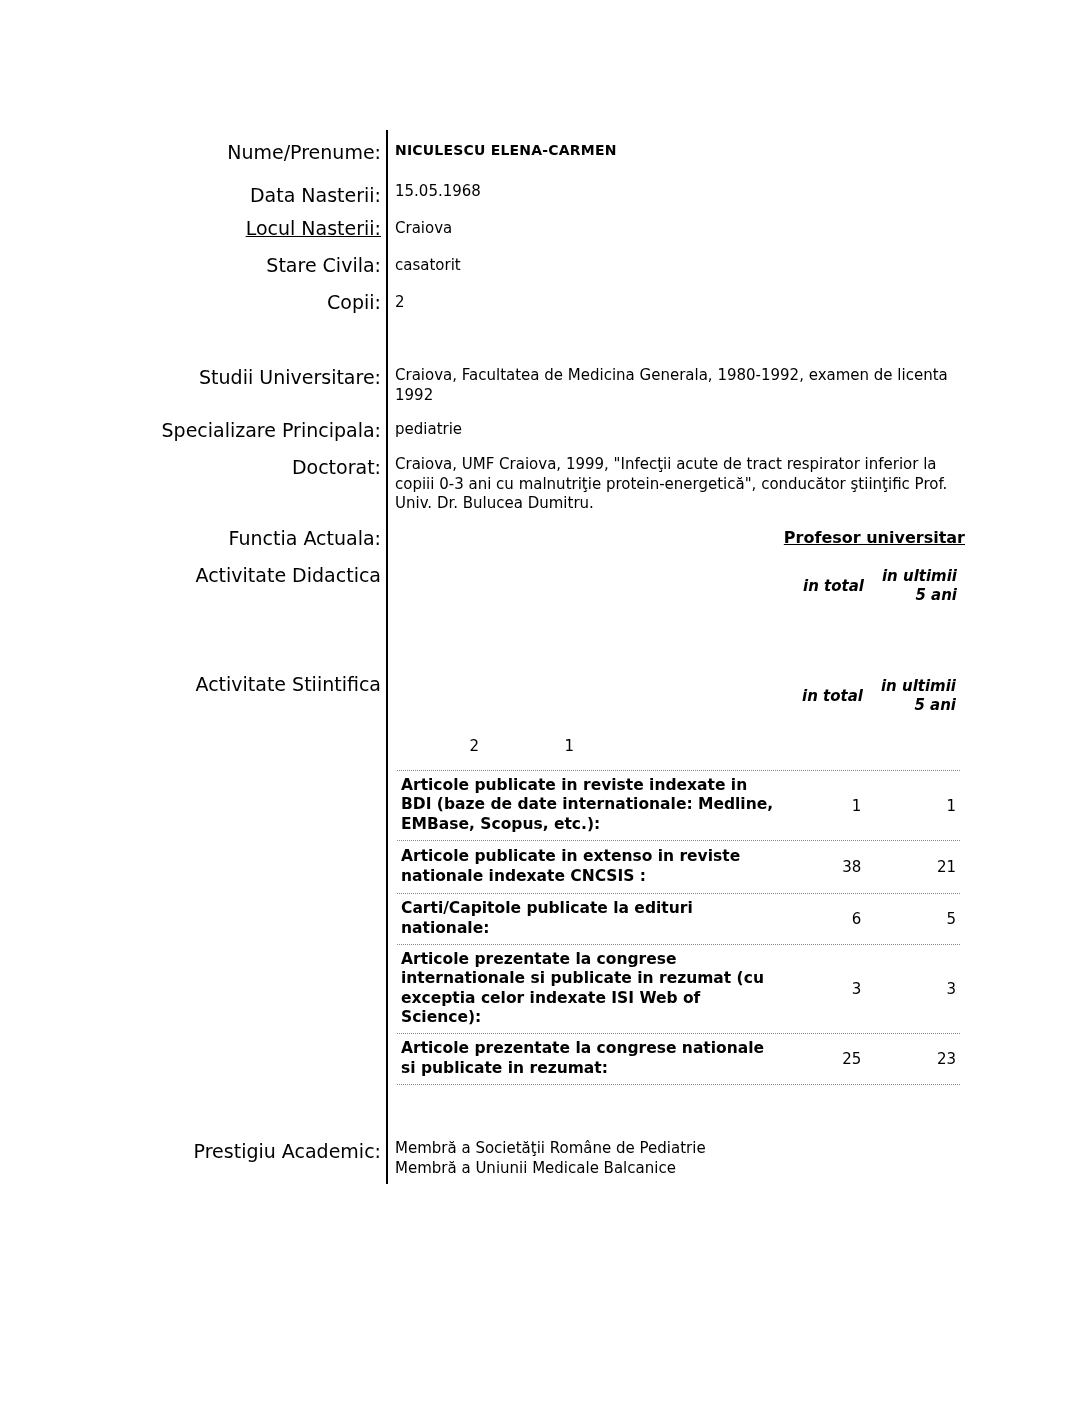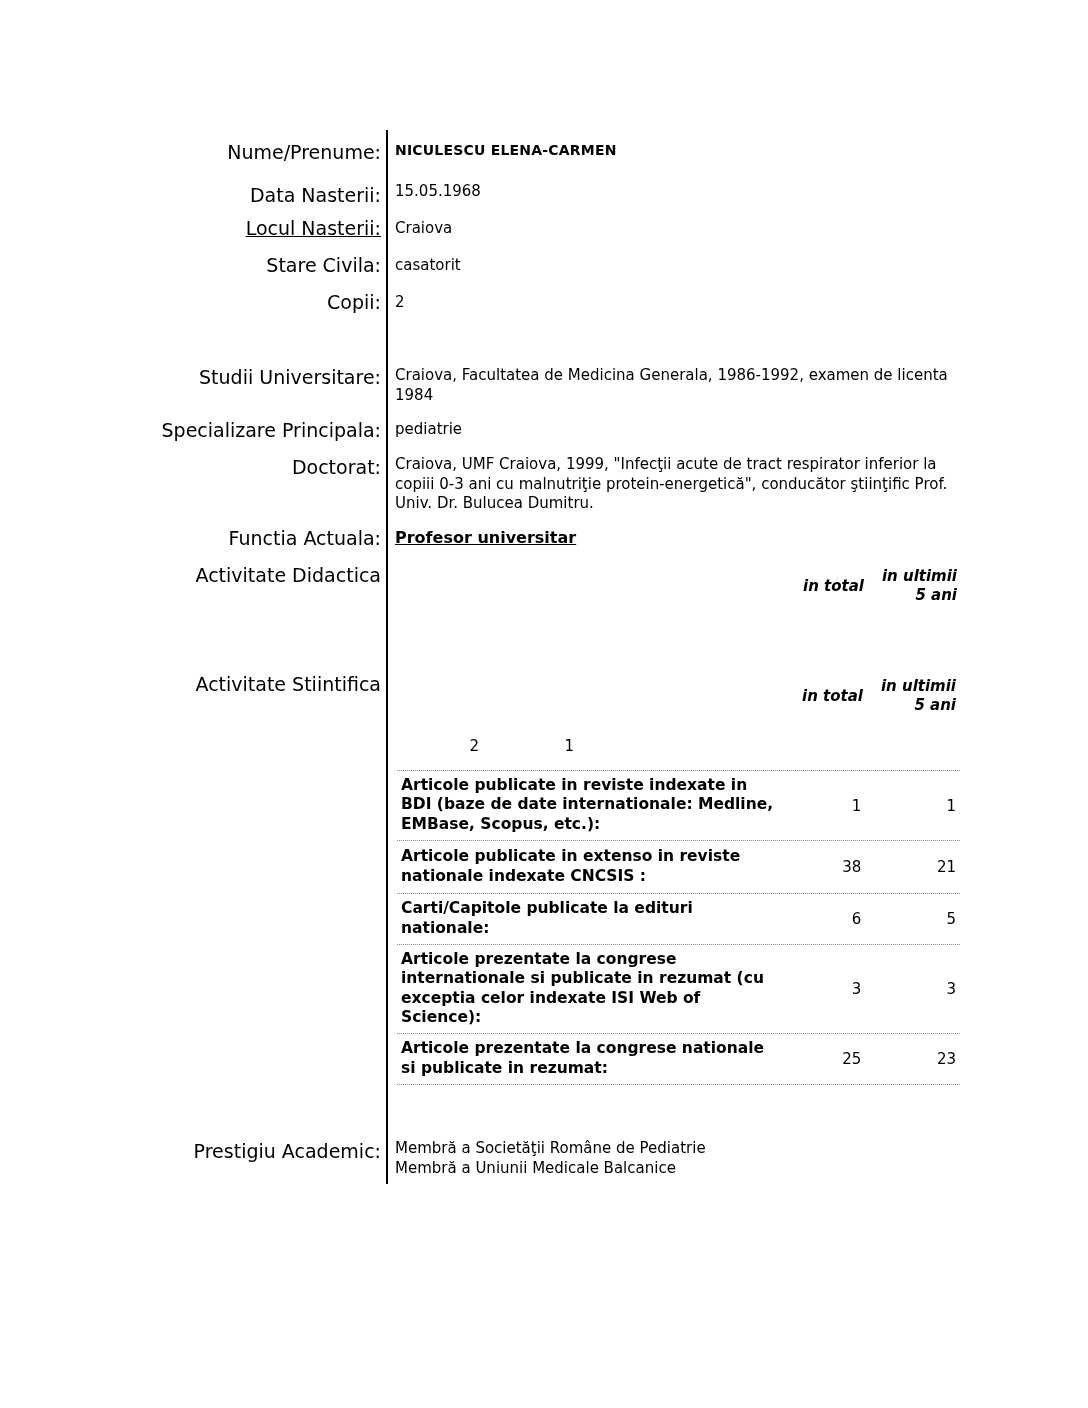--- a/index.html
+++ b/index.html
@@ -1,21 +1,21 @@
 <!DOCTYPE html>
 <html><head>
 <meta charset="utf-8">
 <style>
   html, body { margin: 0; padding: 0; background: #ffffff; }
   body { width: 1088px; height: 1408px; position: relative; font-family: "DejaVu Sans", sans-serif; color: #000; overflow: hidden; }
   .vline { position: absolute; left: 386px; top: 130px; width: 2px; height: 1054px; background: #000; }
   .label { position: absolute; right: 707px; text-align: right; font-size: 19px; white-space: nowrap; line-height: 22px; }
   .val { position: absolute; left: 395px; font-size: 15px; line-height: 19.5px; width: 570px; }
   .name { font-weight: bold; font-size: 14px; letter-spacing: 0.2px; }
-  .bold-ul { font-weight: bold; text-decoration: underline; font-size: 16px; }
+  .bold-ul { font-weight: bold; text-decoration: underline; font-size: 16px; text-align: right; }
   .hdr { position: absolute; font-weight: bold; font-style: italic; font-size: 15px; line-height: 19px; text-align: right; }
   .tbl { position: absolute; left: 397px; width: 563px; }
   .row { position: relative; border-bottom: 1px dotted #888; display: flex; align-items: center; }
   .row .desc { width: 380px; font-weight: bold; font-size: 15.5px; line-height: 19.5px; padding: 4px 0 5px 4px; }
   .row .n1 { width: 82px; text-align: right; font-size: 15px; }
   .row .n2 { width: 95px; text-align: right; font-size: 15px; padding-right: 4px; }
 </style>
 </head>
 <body>
 
@@ -30,21 +30,21 @@
 <div class="label" style="top:217px;text-decoration:underline;">Locul Nasterii:</div>
 <div class="val" style="top:219px;">Craiova</div>
 
 <div class="label" style="top:254px;">Stare Civila:</div>
 <div class="val" style="top:256px;">casatorit</div>
 
 <div class="label" style="top:291px;">Copii:</div>
 <div class="val" style="top:293px;">2</div>
 
 <div class="label" style="top:366px;">Studii Universitare:</div>
-<div class="val" style="top:366px;">Craiova, Facultatea de Medicina Generala, 1986-1992, examen de licenta 1984</div>
+<div class="val" style="top:366px;">Craiova, Facultatea de Medicina Generala, 1980-1992, examen de licenta 1992</div>
 
 <div class="label" style="top:419px;">Specializare Principala:</div>
 <div class="val" style="top:420px;">pediatrie</div>
 
 <div class="label" style="top:456px;">Doctorat:</div>
 <div class="val" style="top:455px;">Craiova, UMF Craiova, 1999, "Infecţii acute de tract respirator inferior la copiii 0-3 ani cu malnutriţie protein-energetică", conducător ştiinţific Prof. Univ. Dr. Bulucea Dumitru.</div>
 
 <div class="label" style="top:527px;margin-left:12px;">Functia Actuala:</div>
 <div class="val bold-ul" style="top:528px;">Profesor universitar</div>
 

